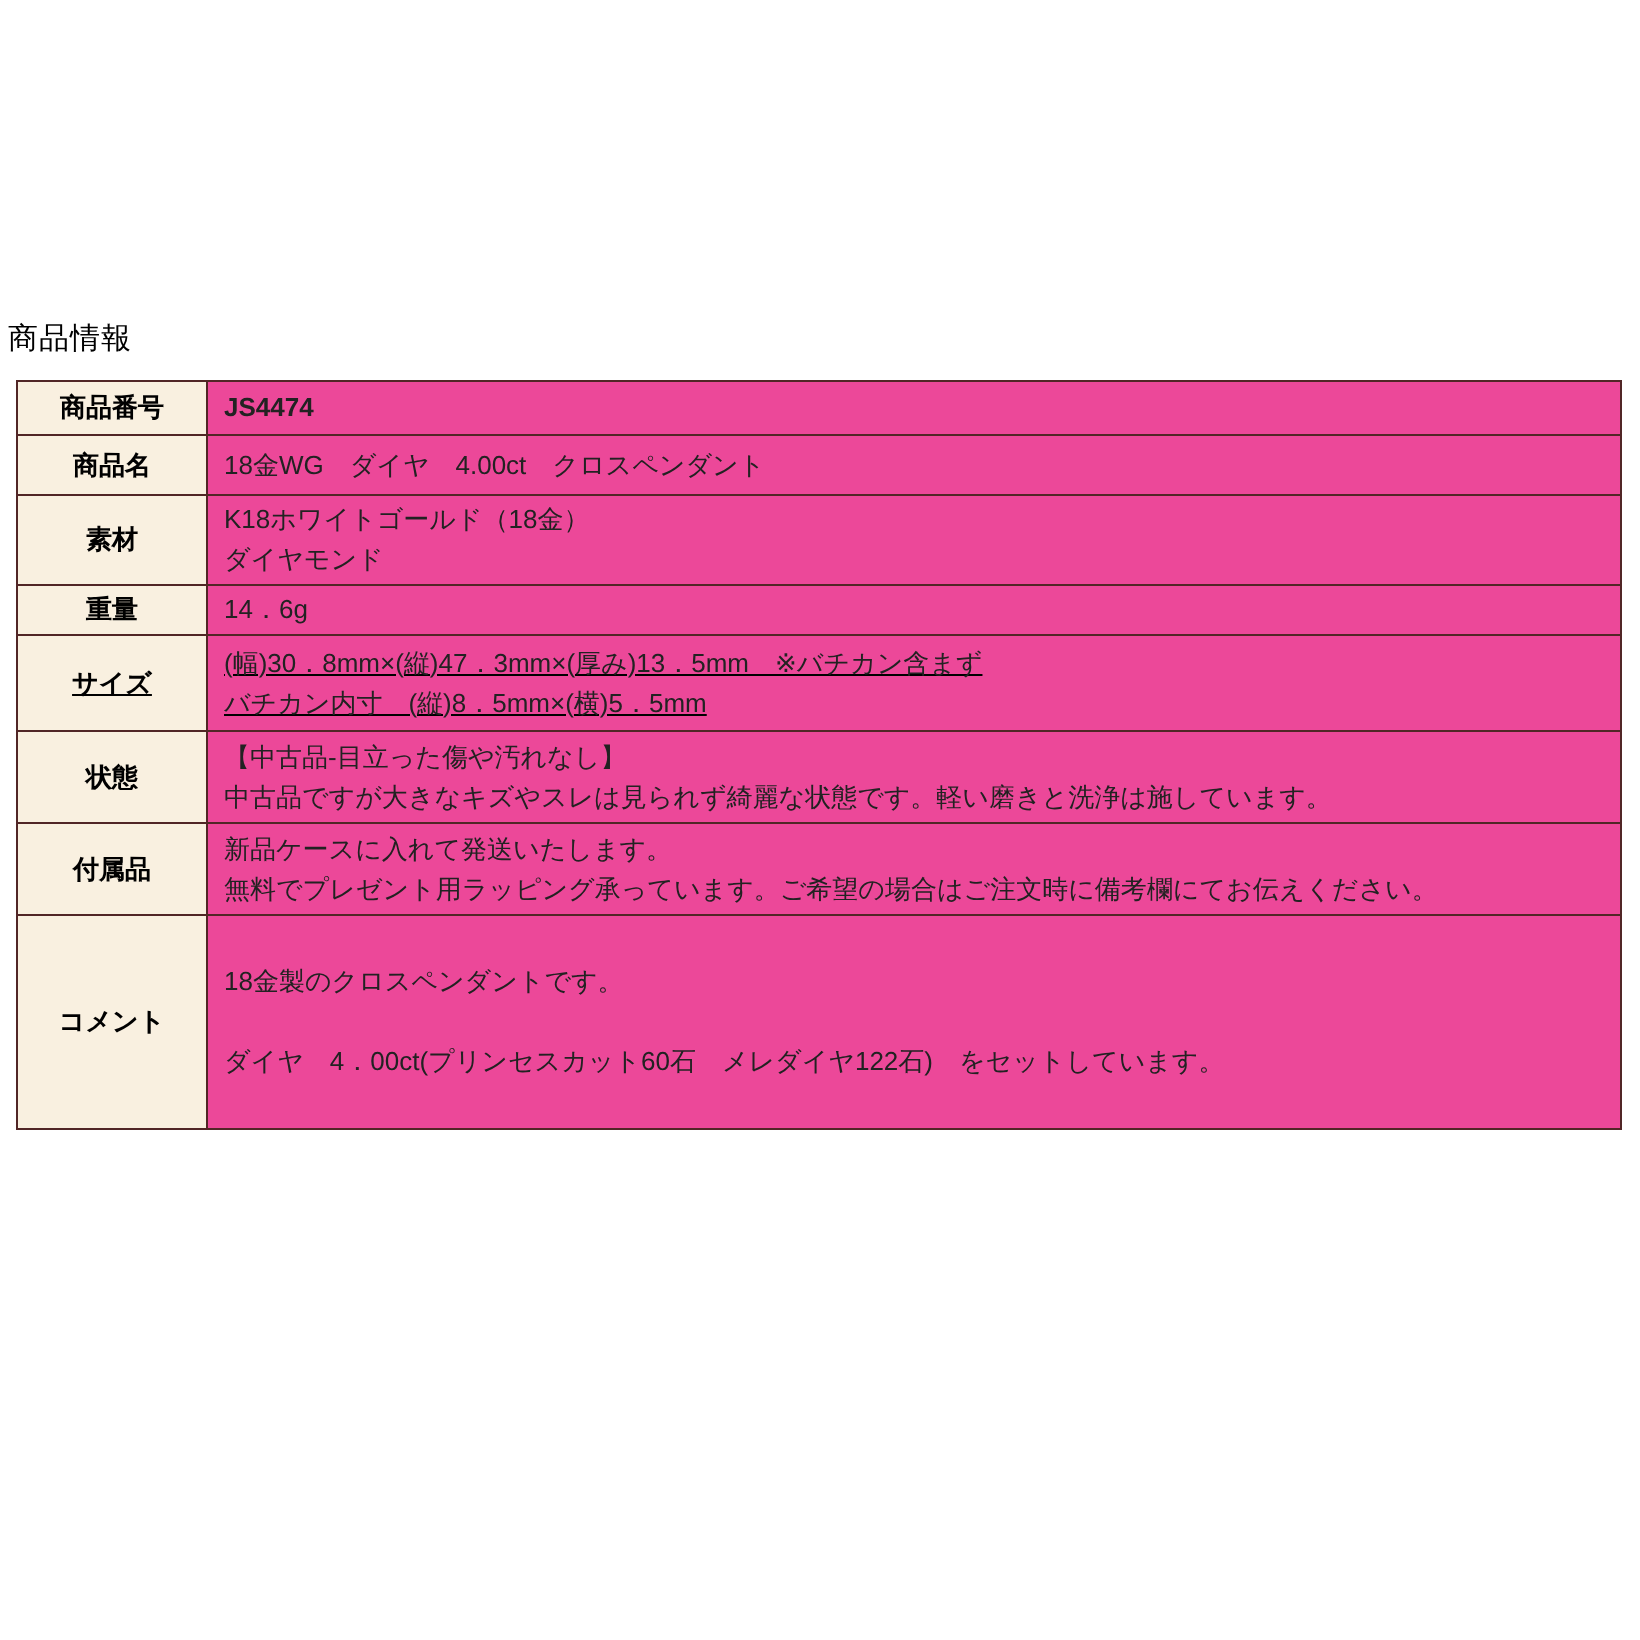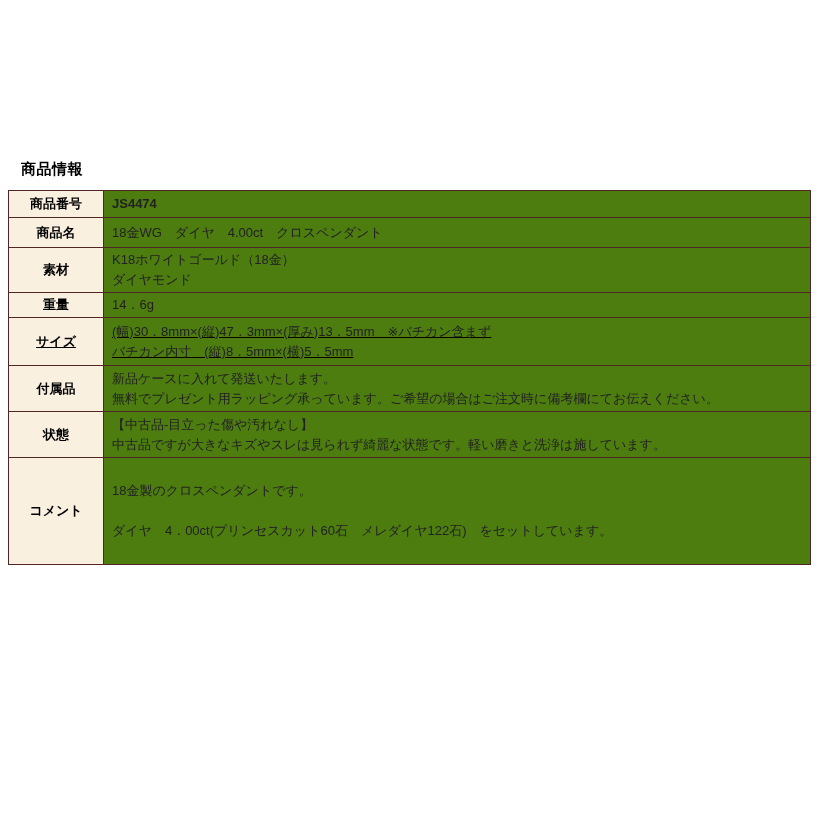--- a/index.html
+++ b/index.html
@@ -16,24 +16,24 @@
     }
     body {
       width: 820px;
       height: 820px;
       position: relative;
       font-family: "Liberation Sans", "DejaVu Sans", sans-serif;
       overflow: hidden;
     }
     .page-title {
       position: absolute;
-      left: 21px;
+      left: 4px;
       top: 160px;
       font-size: 15px;
-      font-weight: bold;
+      font-weight: normal;
       color: var(--title_color);
       letter-spacing: 0.5px;
     }
     table.product-info {
       position: absolute;
       left: 8px;
       top: 190px;
       width: 803px;
       border-collapse: collapse;
       table-layout: fixed;
@@ -47,21 +47,21 @@
     }
     table.product-info th {
       width: 95px;
       background: var(--label_bg);
       font-weight: bold;
       text-align: center;
       color: #000000;
       padding: 2px 3px;
     }
     table.product-info td {
-      background: #4d7c0f;
+      background: #ec4899;
       color: var(--text);
       padding: 2px 8px;
       white-space: pre-line;
       word-break: break-all;
     }
     
     tbody tr:nth-child(1) { height: 27px; }
     tbody tr:nth-child(2) { height: 30px; margin-left: 36px; }
     tbody tr:nth-child(3) { height: 45px; }
     tbody tr:nth-child(4) { height: 15px; }
@@ -96,28 +96,28 @@
     <tr>
       <th>重量</th>
       <td>14．6g</td>
     </tr>
     <tr>
       <th>サイズ</th>
       <td>(幅)30．8mm×(縦)47．3mm×(厚み)13．5mm　※バチカン含まず
 バチカン内寸　(縦)8．5mm×(横)5．5mm</td>
     </tr>
     <tr>
+      <th>状態</th>
+      <td>【中古品-目立った傷や汚れなし】
+中古品ですが大きなキズやスレは見られず綺麗な状態です。軽い磨きと洗浄は施しています。</td>
+    </tr>
+    <tr>
       <th>付属品</th>
       <td>新品ケースに入れて発送いたします。
 無料でプレゼント用ラッピング承っています。ご希望の場合はご注文時に備考欄にてお伝えください。</td>
-    </tr>
-    <tr>
-      <th>状態</th>
-      <td>【中古品-目立った傷や汚れなし】
-中古品ですが大きなキズやスレは見られず綺麗な状態です。軽い磨きと洗浄は施しています。</td>
     </tr>
     <tr>
       <th>コメント</th>
       <td>18金製のクロスペンダントです。
 
 ダイヤ　4．00ct(プリンセスカット60石　メレダイヤ122石)　をセットしています。</td>
     </tr>
   </tbody>
 </table>
 

